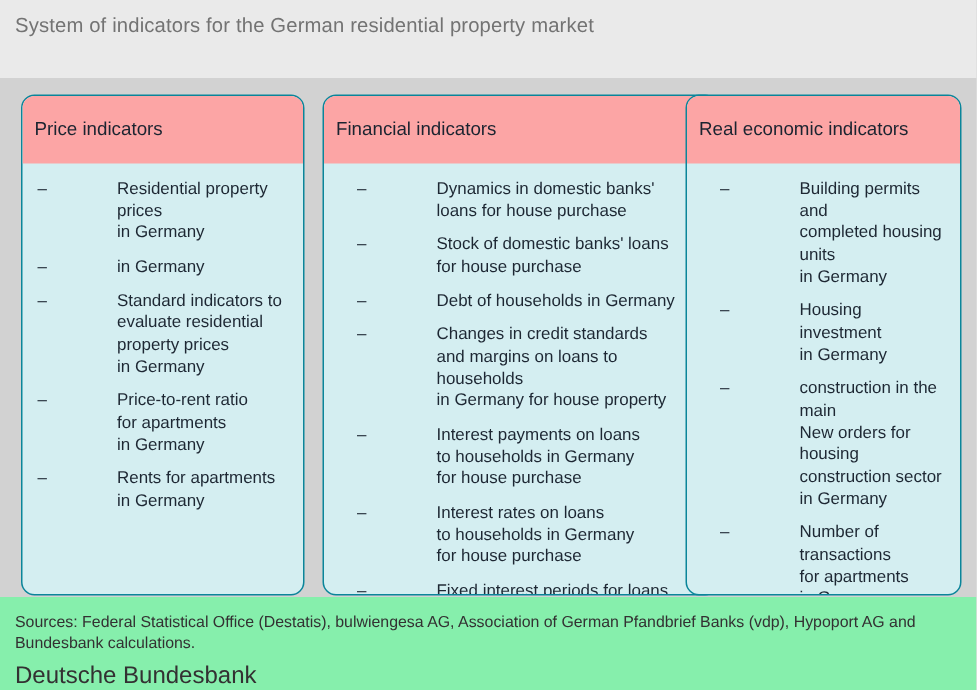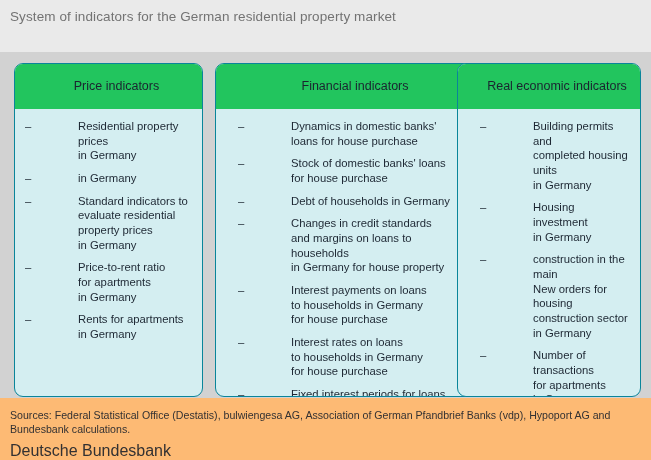--- a/index.html
+++ b/index.html
@@ -62,28 +62,28 @@
     border-radius: 9px;
     background: #d4eef1;
     box-sizing: border-box;
     overflow: hidden;
   }
   .col-price     { left: 0px;   width: 189px; }
   .col-financial { left: 201px; width: 264px; }
   .col-real      { left: 443px; width: 184px; }
 
   .col-header {
-    background: #22c55e;
+    background: #fca5a5;
     width: 100%;
     box-sizing: border-box;
-    padding: 9px 8px 9px 24px;
+    padding: 9px 8px 9px 8px;
     min-height: 45px;
     display: flex;
     align-items: center;
-    justify-content: center;
+    justify-content: flex-start;
   }
   .col-header-text {
     font-size: 12.5px;
     font-weight: 400;
     color: #1b2430;
     text-align: center;
     line-height: 1.22;
   }
 
   .col-body {
@@ -118,21 +118,21 @@
   }
   .item-line { display: block; padding-left: 43px; }
 
   
   .footer-area {
     position: absolute;
     left: 0;
     top: 398px;
     width: 651px;
     height: 62px;
-    background: #fdba74;
+    background: #86efac;
   }
   .sources {
     position: absolute;
     left: 10px;
     top: 10px;
     width: 635px;
     font-size: 10.6px;
     line-height: 1.35;
     color: #333132;
   }

